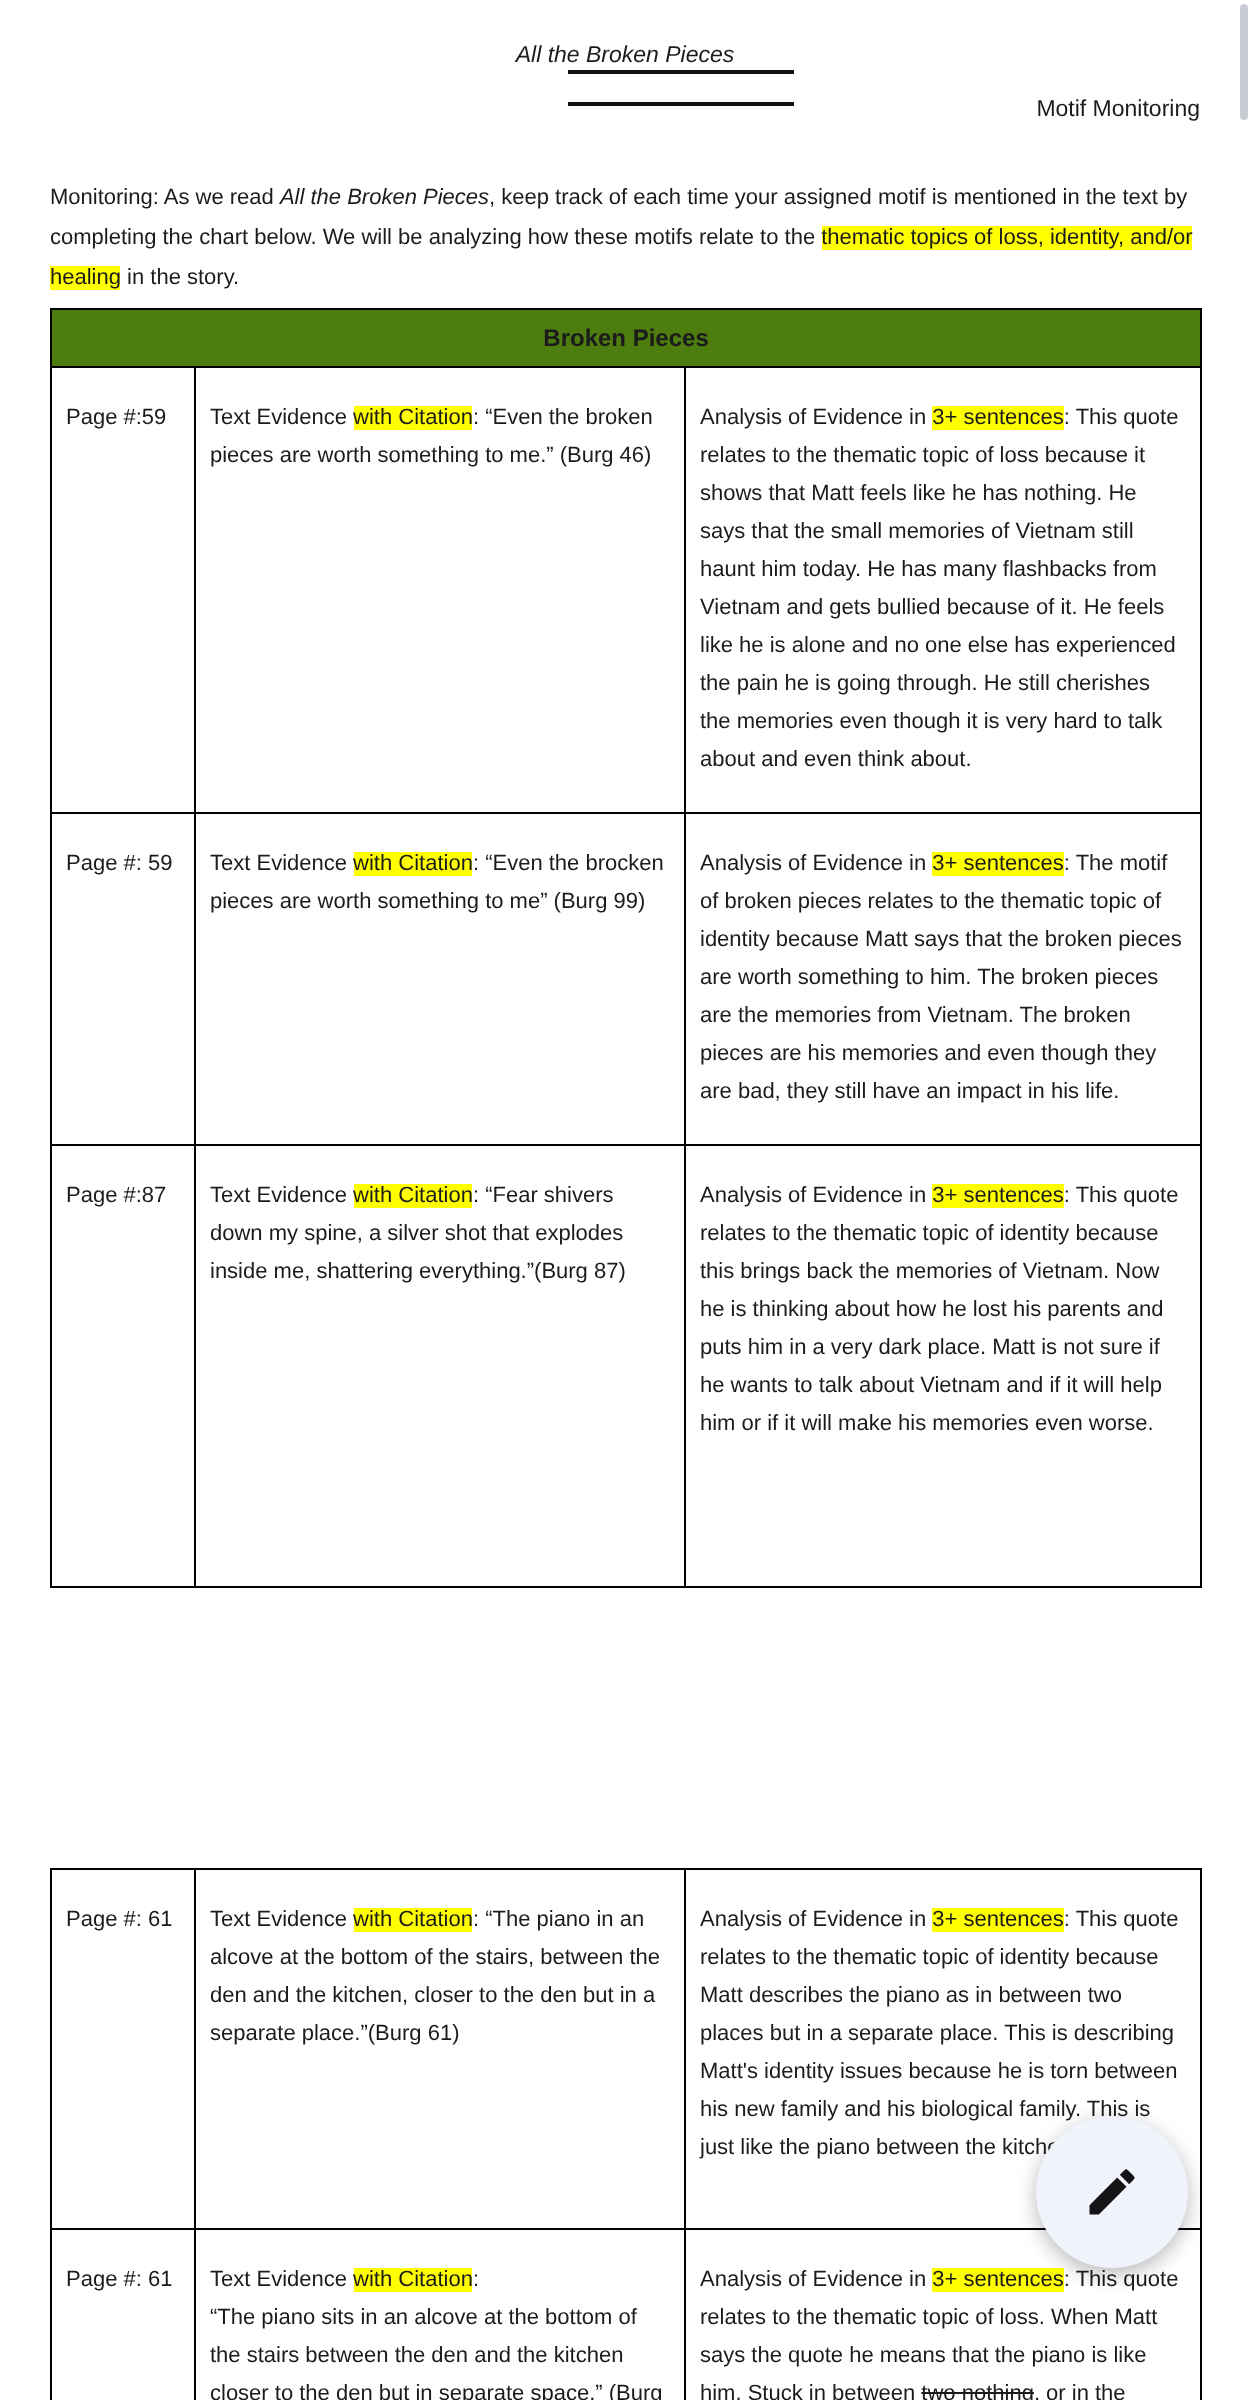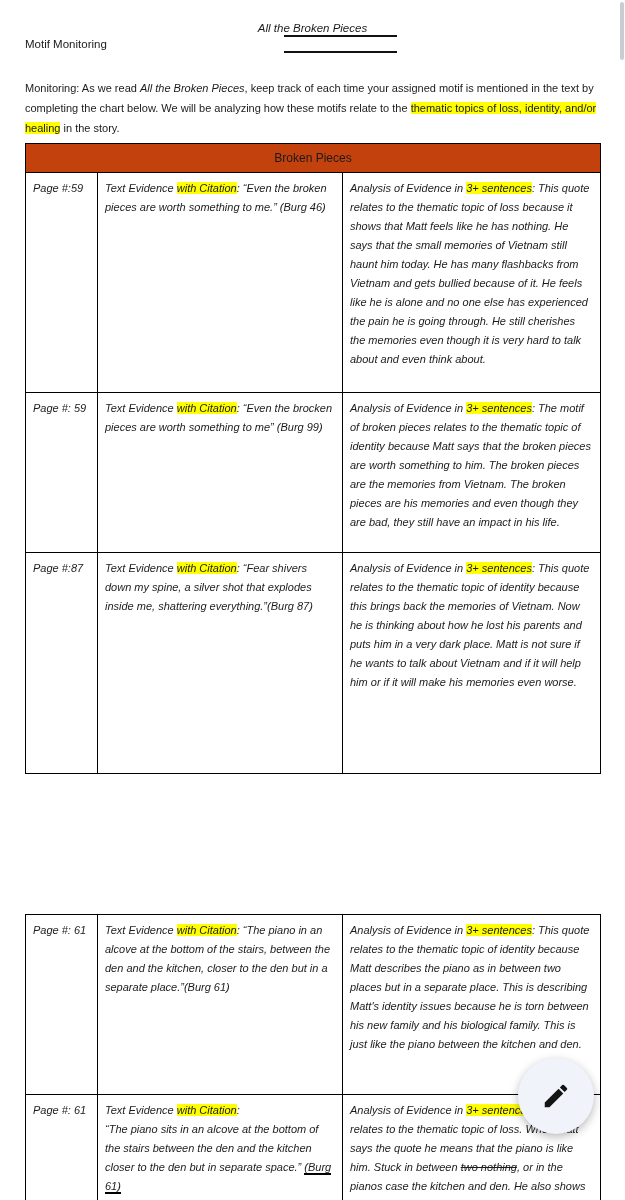--- a/index.html
+++ b/index.html
@@ -8,50 +8,50 @@
     position: relative; overflow: hidden;
     background: #ffffff;
     font-family: "Liberation Sans", sans-serif;
     color: #1b1b1b;
   }
   .page { padding: 0 25px; }
   .doc-title {
     margin-top: 22px; text-align: center;
     font-style: italic; font-size: 11.5px;
   }
-  .doc-subtitle { margin-top: 4px; text-align: left; font-size: 11.5px; }
+  .doc-subtitle { margin-top: 15px; text-align: right; font-size: 11.5px; }
   .title-underline {
     position: absolute; left: 284px; width: 113px; height: 2px; background: #111;
   }
   .u1 { top: 35px; }
   .u2 { top: 51px; }
   .directions {
     margin: 28px 0 5px 0;
     font-size: 11px; line-height: 20px;
   }
   .it { font-style: italic; }
   .hl { background: #ffff00; }
   table.motif-table {
     width: 575px; border-collapse: collapse; table-layout: fixed;
   }
   table.motif-table.second { margin-top: 140px; }
   col.w1 { width: 72px; }
   col.w2 { width: 245px; }
   col.w3 { width: 258px; }
   th.tbl-title {
-    background: #c2410c;
+    background: #4d7c0f;
     border: 1px solid #000;
-    font-weight: 400; font-size: 12px;
+    font-weight: 700; font-size: 12px;
     height: 26px; text-align: center;
   }
   td {
     border: 1px solid #000;
     vertical-align: top;
-    padding: 6px 7px;
-    font-size: 11px; line-height: 19px; font-style: italic;
+    padding: 16px 7px;
+    font-size: 11px; line-height: 19px;
   }
   .pw { white-space: pre-wrap; }
   .cite-underline { border-bottom: 2px solid #000; }
   .strike { text-decoration: line-through; }
   .fab {
     position: absolute; left: 518px; top: 1058px;
     width: 76px; height: 76px; border-radius: 50%;
     background: #f0f3fa;
     box-shadow: 0 3px 10px rgba(0,0,0,0.28);
     display: flex; align-items: center; justify-content: center;

